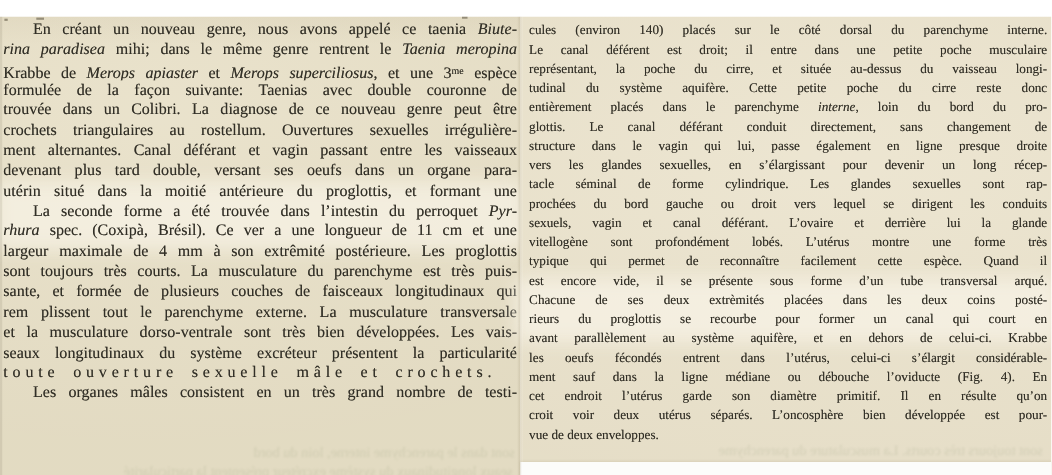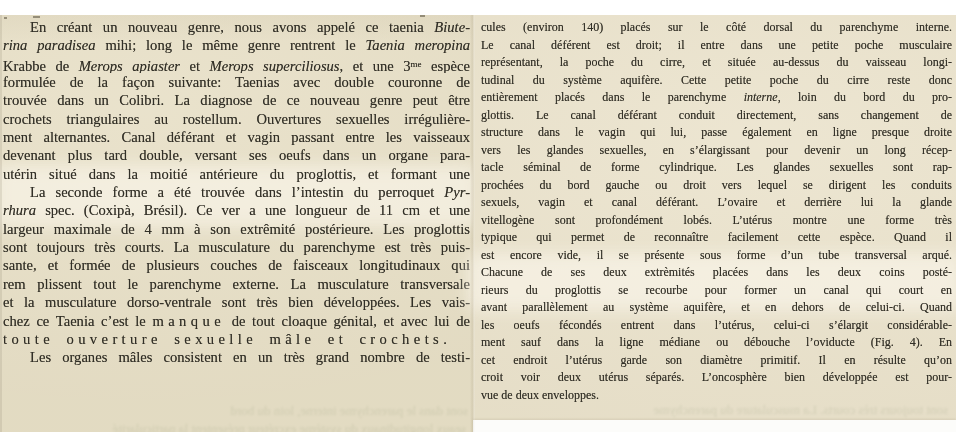--- a/index.html
+++ b/index.html
@@ -78,36 +78,36 @@
   <div class="page page-left">
     <div class="band band-l1"></div>
     <div class="edge-left"></div>
     <div class="speck speck-1"></div>
     <div class="speck speck-2"></div>
     <div class="speck speck-3"></div>
     <div class="ghost ghost-l1">sont dans le parenchyme interne, loin du bord</div>
     <div class="ghost ghost-l2">seaux longitudinaux du système excréteur présentent la particularité</div>
     <div class="col col-left" id="col-left">
         <div class="line indent"><span class="">En créant un nouveau genre, nous avons appelé ce taenia </span><span class="seg-i ">Biute-</span></div>
-        <div class="line"><span class="seg-i ">rina paradisea</span><span class=""> mihi; long le même genre rentrent le </span><span class="seg-i ">Taenia meropina</span></div>
+        <div class="line"><span class="seg-i ">rina paradisea</span><span class=""> mihi; dans le même genre rentrent le </span><span class="seg-i ">Taenia meropina</span></div>
         <div class="line"><span class="">Krabbe de </span><span class="seg-i ">Merops apiaster</span><span class=""> et </span><span class="seg-i ">Merops superciliosus</span><span class="">, et une 3</span><span class="seg-sup ">me</span><span class=""> espèce</span></div>
         <div class="line"><span class="">formulée de la façon suivante: Taenias avec double couronne de</span></div>
         <div class="line"><span class="">trouvée dans un Colibri. La diagnose de ce nouveau genre peut être</span></div>
         <div class="line"><span class="">crochets triangulaires au rostellum. Ouvertures sexuelles irrégulière-</span></div>
         <div class="line"><span class="">ment alternantes. Canal déférant et vagin passant entre les vaisseaux</span></div>
         <div class="line"><span class="">devenant plus tard double, versant ses oeufs dans un organe para-</span></div>
         <div class="line"><span class="">utérin situé dans la moitié antérieure du proglottis, et formant une</span></div>
         <div class="line indent"><span class="">La seconde forme a été trouvée dans l’intestin du perroquet </span><span class="seg-i ">Pyr-</span></div>
         <div class="line"><span class="seg-i ">rhura</span><span class=""> spec. (Coxipà, Brésil). Ce ver a une longueur de 11 cm et une</span></div>
         <div class="line"><span class="">largeur maximale de 4 mm à son extrêmité postérieure. Les proglottis</span></div>
         <div class="line"><span class="">sont toujours très courts. La musculature du parenchyme est très puis-</span></div>
         <div class="line"><span class="">sante, et formée de plusieurs couches de faisceaux longitudinaux qui</span></div>
         <div class="line"><span class="">rem plissent tout le parenchyme externe. La musculature transversale</span></div>
         <div class="line"><span class="">et la musculature dorso-ventrale sont très bien développées. Les vais-</span></div>
-        <div class="line"><span class="">chez ce Taenia c’est le </span><span class="seg-sp ">manque</span><span class=""> de tout cloaque génital, et avec lui de</span></div>
+        <div class="line"><span class="">seaux longitudinaux du système excréteur présentent la particularité</span></div>
         <div class="line end"><span class="seg-sp ">toute ouverture sexuelle mâle et crochets.</span></div>
         <div class="line indent"><span class="">Les organes mâles consistent en un très grand nombre de testi-</span></div>
       </div>
   </div>
 
   <div class="page page-right">
     <div class="band band-r1"></div>
     <div class="ghost ghost-r1">sont toujours très courts. La musculature du parenchyme</div>
     <div class="white-strip"></div>
     <div class="col col-right" id="col-right">
@@ -120,21 +120,21 @@
         <div class="line"><span class="">structure dans le vagin qui lui, passe également en ligne presque droite</span></div>
         <div class="line"><span class="">vers les glandes sexuelles, en s’élargissant pour devenir un long récep-</span></div>
         <div class="line"><span class="">tacle séminal de forme cylindrique. Les glandes sexuelles sont rap-</span></div>
         <div class="line"><span class="">prochées du bord gauche ou droit vers lequel se dirigent les conduits</span></div>
         <div class="line"><span class="">sexuels, vagin et canal déférant. L’ovaire et derrière lui la glande</span></div>
         <div class="line"><span class="">vitellogène sont profondément lobés. L’utérus montre une forme très</span></div>
         <div class="line"><span class="">typique qui permet de reconnaître facilement cette espèce. Quand il</span></div>
         <div class="line"><span class="">est encore vide, il se présente sous forme d’un tube transversal arqué.</span></div>
         <div class="line"><span class="">Chacune de ses deux extrèmités placées dans les deux coins posté-</span></div>
         <div class="line"><span class="">rieurs du proglottis se recourbe pour former un canal qui court en</span></div>
-        <div class="line"><span class="">avant parallèlement au système aquifère, et en dehors de celui-ci. Quand</span></div>
+        <div class="line"><span class="">avant parallèlement au système aquifère, et en dehors de celui-ci. Krabbe</span></div>
         <div class="line"><span class="">les oeufs fécondés entrent dans l’utérus, celui-ci s’élargit considérable-</span></div>
         <div class="line"><span class="">ment sauf dans la ligne médiane ou débouche l’oviducte (Fig. 4). En</span></div>
         <div class="line"><span class="">cet endroit l’utérus garde son diamètre primitif. Il en résulte qu’on</span></div>
         <div class="line"><span class="">croit voir deux utérus séparés. L’oncosphère bien développée est pour-</span></div>
         <div class="line end"><span class="">vue de deux enveloppes.</span></div>
       </div>
   </div>
 
   <div class="seam"></div>
 </div>

